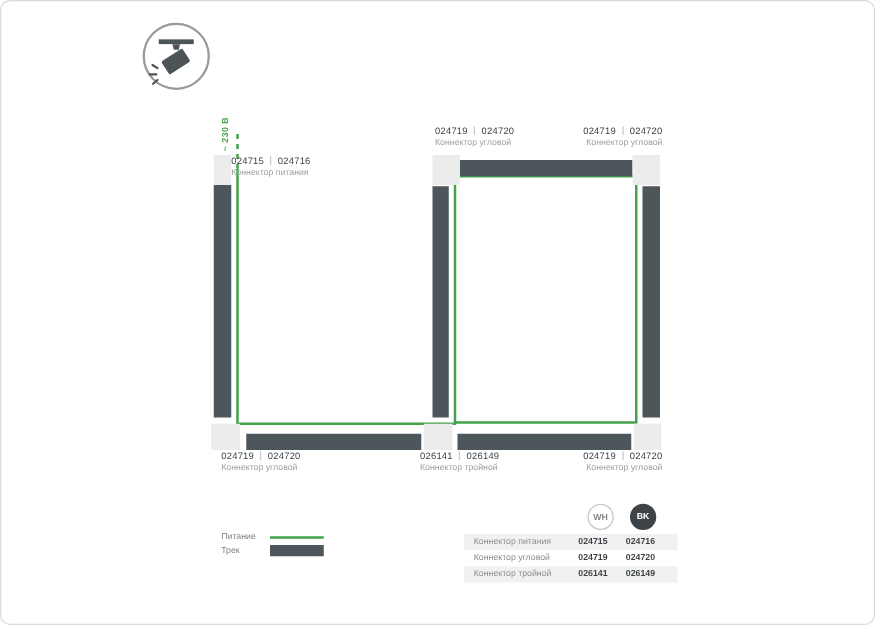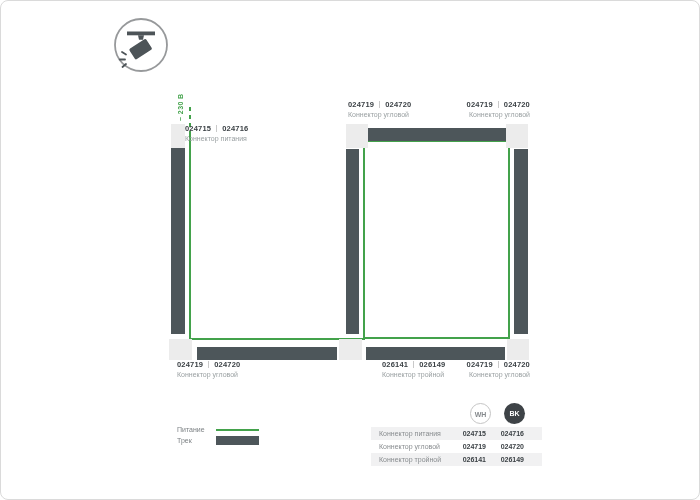--- a/index.html
+++ b/index.html
@@ -44,31 +44,31 @@
   
   .dim-label {
     position:absolute; left:159px; top:93px; width:44px; height:10px;
     transform:rotate(-90deg); transform-origin:22px 5px;
     font-size:7px; font-weight:bold; color:#43a24b; letter-spacing:0.4px;
     white-space:nowrap;
   }
 
   
   .part-label { position:absolute; line-height:10px; white-space:nowrap; }
-  .part-label .codes { font-size:7.5px; font-weight:bold; color:#3b4145; letter-spacing:0.2px; }
+  .part-label .codes { font-size:7.5px; font-weight:normal; color:#3b4145; letter-spacing:0.2px; }
   .part-label .sep   { display:inline-block; width:1px; height:7px; background:#c9c9c9;
                        margin:0 5px; vertical-align:-1px; }
   .part-label .pname { font-size:7px; color:#9aa0a2; }
   .ta-r { text-align:right; }
 
   #lbl-power { left:184px; top:123px; }
   #lbl-tl    { left:347px; top:99px;  }
   #lbl-tr    { right:169px; top:99px; }
   #lbl-bl    { left:176px; top:359px; }
-  #lbl-bm    { left:335px; top:359px;margin-left:46px; }
+  #lbl-bm    { left:335px; top:359px; }
   #lbl-br    { right:169px; top:359px; }
 
   
   .legend { position:absolute; left:176px; top:423px; width:120px; }
   .legend-row { display:flex; align-items:center; height:11px; }
   .legend-text { width:39px; font-size:7px; color:#7c8184; }
   .swatch-line { width:43px; height:2px; background:#43a24b; }
   .swatch-bar  { width:43px; height:9px; background:#4d565a; }
 
   

